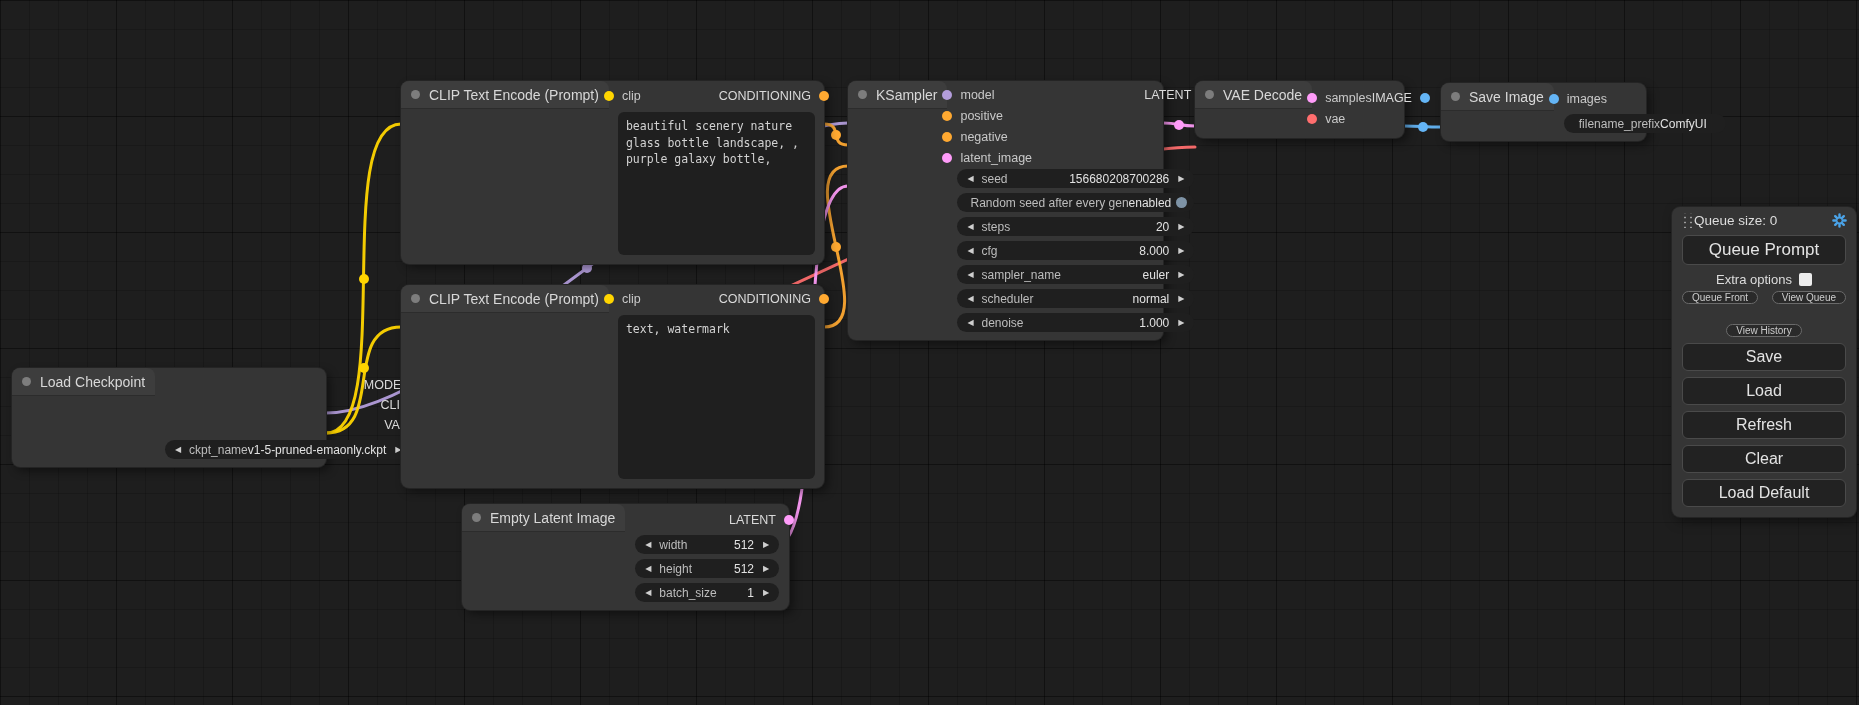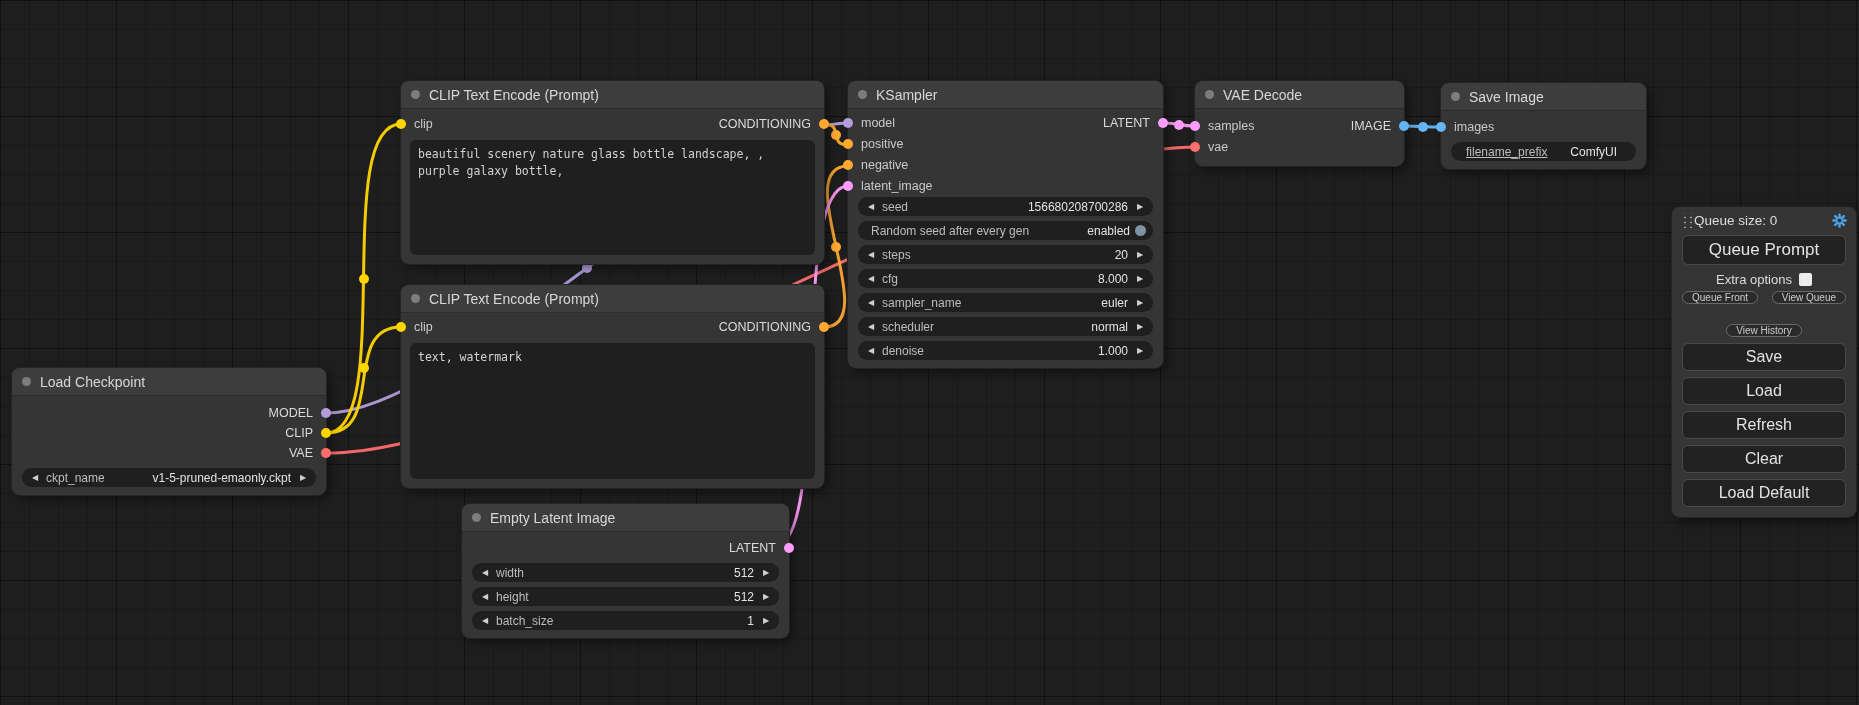--- a/index.html
+++ b/index.html
@@ -14,21 +14,21 @@
       linear-gradient(rgba(0,0,0,0.34) 1px, transparent 1px),
       linear-gradient(90deg, rgba(0,0,0,0.34) 1px, transparent 1px);
     background-size:29px 29px, 29px 29px, 116px 116px, 116px 116px;
   }
   .wires { position:absolute; inset:0; z-index:1; }
   .wires path { fill:none; stroke-width:3; stroke-linecap:round; opacity:.95; }
 
   .node {
     position:absolute; z-index:2; background:#353535; border-radius:8px;
     box-shadow:0 0 0 1px #242424, 4px 4px 10px rgba(0,0,0,.45);
-    display:flex; flex-direction:column; color:#ccc;
+    display:flex; flex-direction:row; color:#ccc;
   }
   .node-head {
     display:flex; align-items:center; gap:9px; height:28px; padding:0 10px;
     background:#3d3d3d; border-bottom:1px solid #2c2c2c;
     border-radius:8px 8px 0 0; flex:0 0 auto;
   }
   .cdot { width:9px; height:9px; border-radius:50%; background:#7d7d7d; flex:0 0 auto; }
   .ntitle { font-size:14px; color:#d8d8d8; white-space:nowrap; }
   .nbody { display:flex; flex-direction:column; flex:1; padding-bottom:8px; }
 
@@ -44,21 +44,21 @@
 
   .widget {
     display:flex; align-items:center; height:19px; margin:5px 10px 0;
     background:#1f1f1f; border-radius:10px; font-size:12px; padding:0 7px;
     flex:0 0 auto; cursor:pointer;
   }
   .widget.first { margin-top:0; }
   .arr { font-size:8px; color:#cfcfcf; width:12px; text-align:center; flex:0 0 auto; }
   .wlabel { color:#bdbdbd; margin-left:5px; white-space:nowrap; }
   .wvalue { color:#e2e2e2; margin-left:auto; margin-right:6px; white-space:nowrap; }
-  .widget.text .wlabel { margin-left:8px;text-decoration:underline; }
+  .widget.text .wlabel { margin-left:8px; }
   .widget.text .wvalue { margin-right:12px; }
   .widget.toggle .wlabel { margin-left:6px; }
   .widget.toggle .wvalue { margin-right:5px; }
   .knob { width:11px; height:11px; border-radius:50%; background:#7E93A6; flex:0 0 auto; }
 
   .ptext {
     flex:1; margin:6px 9px 1px; background:#1f1f1f; border:none; border-radius:6px;
     color:#d2d2d2; font-family:"DejaVu Sans Mono", monospace; font-size:11.5px;
     line-height:1.45; padding:6px 8px; resize:none; outline:none; overflow:hidden;
   }

